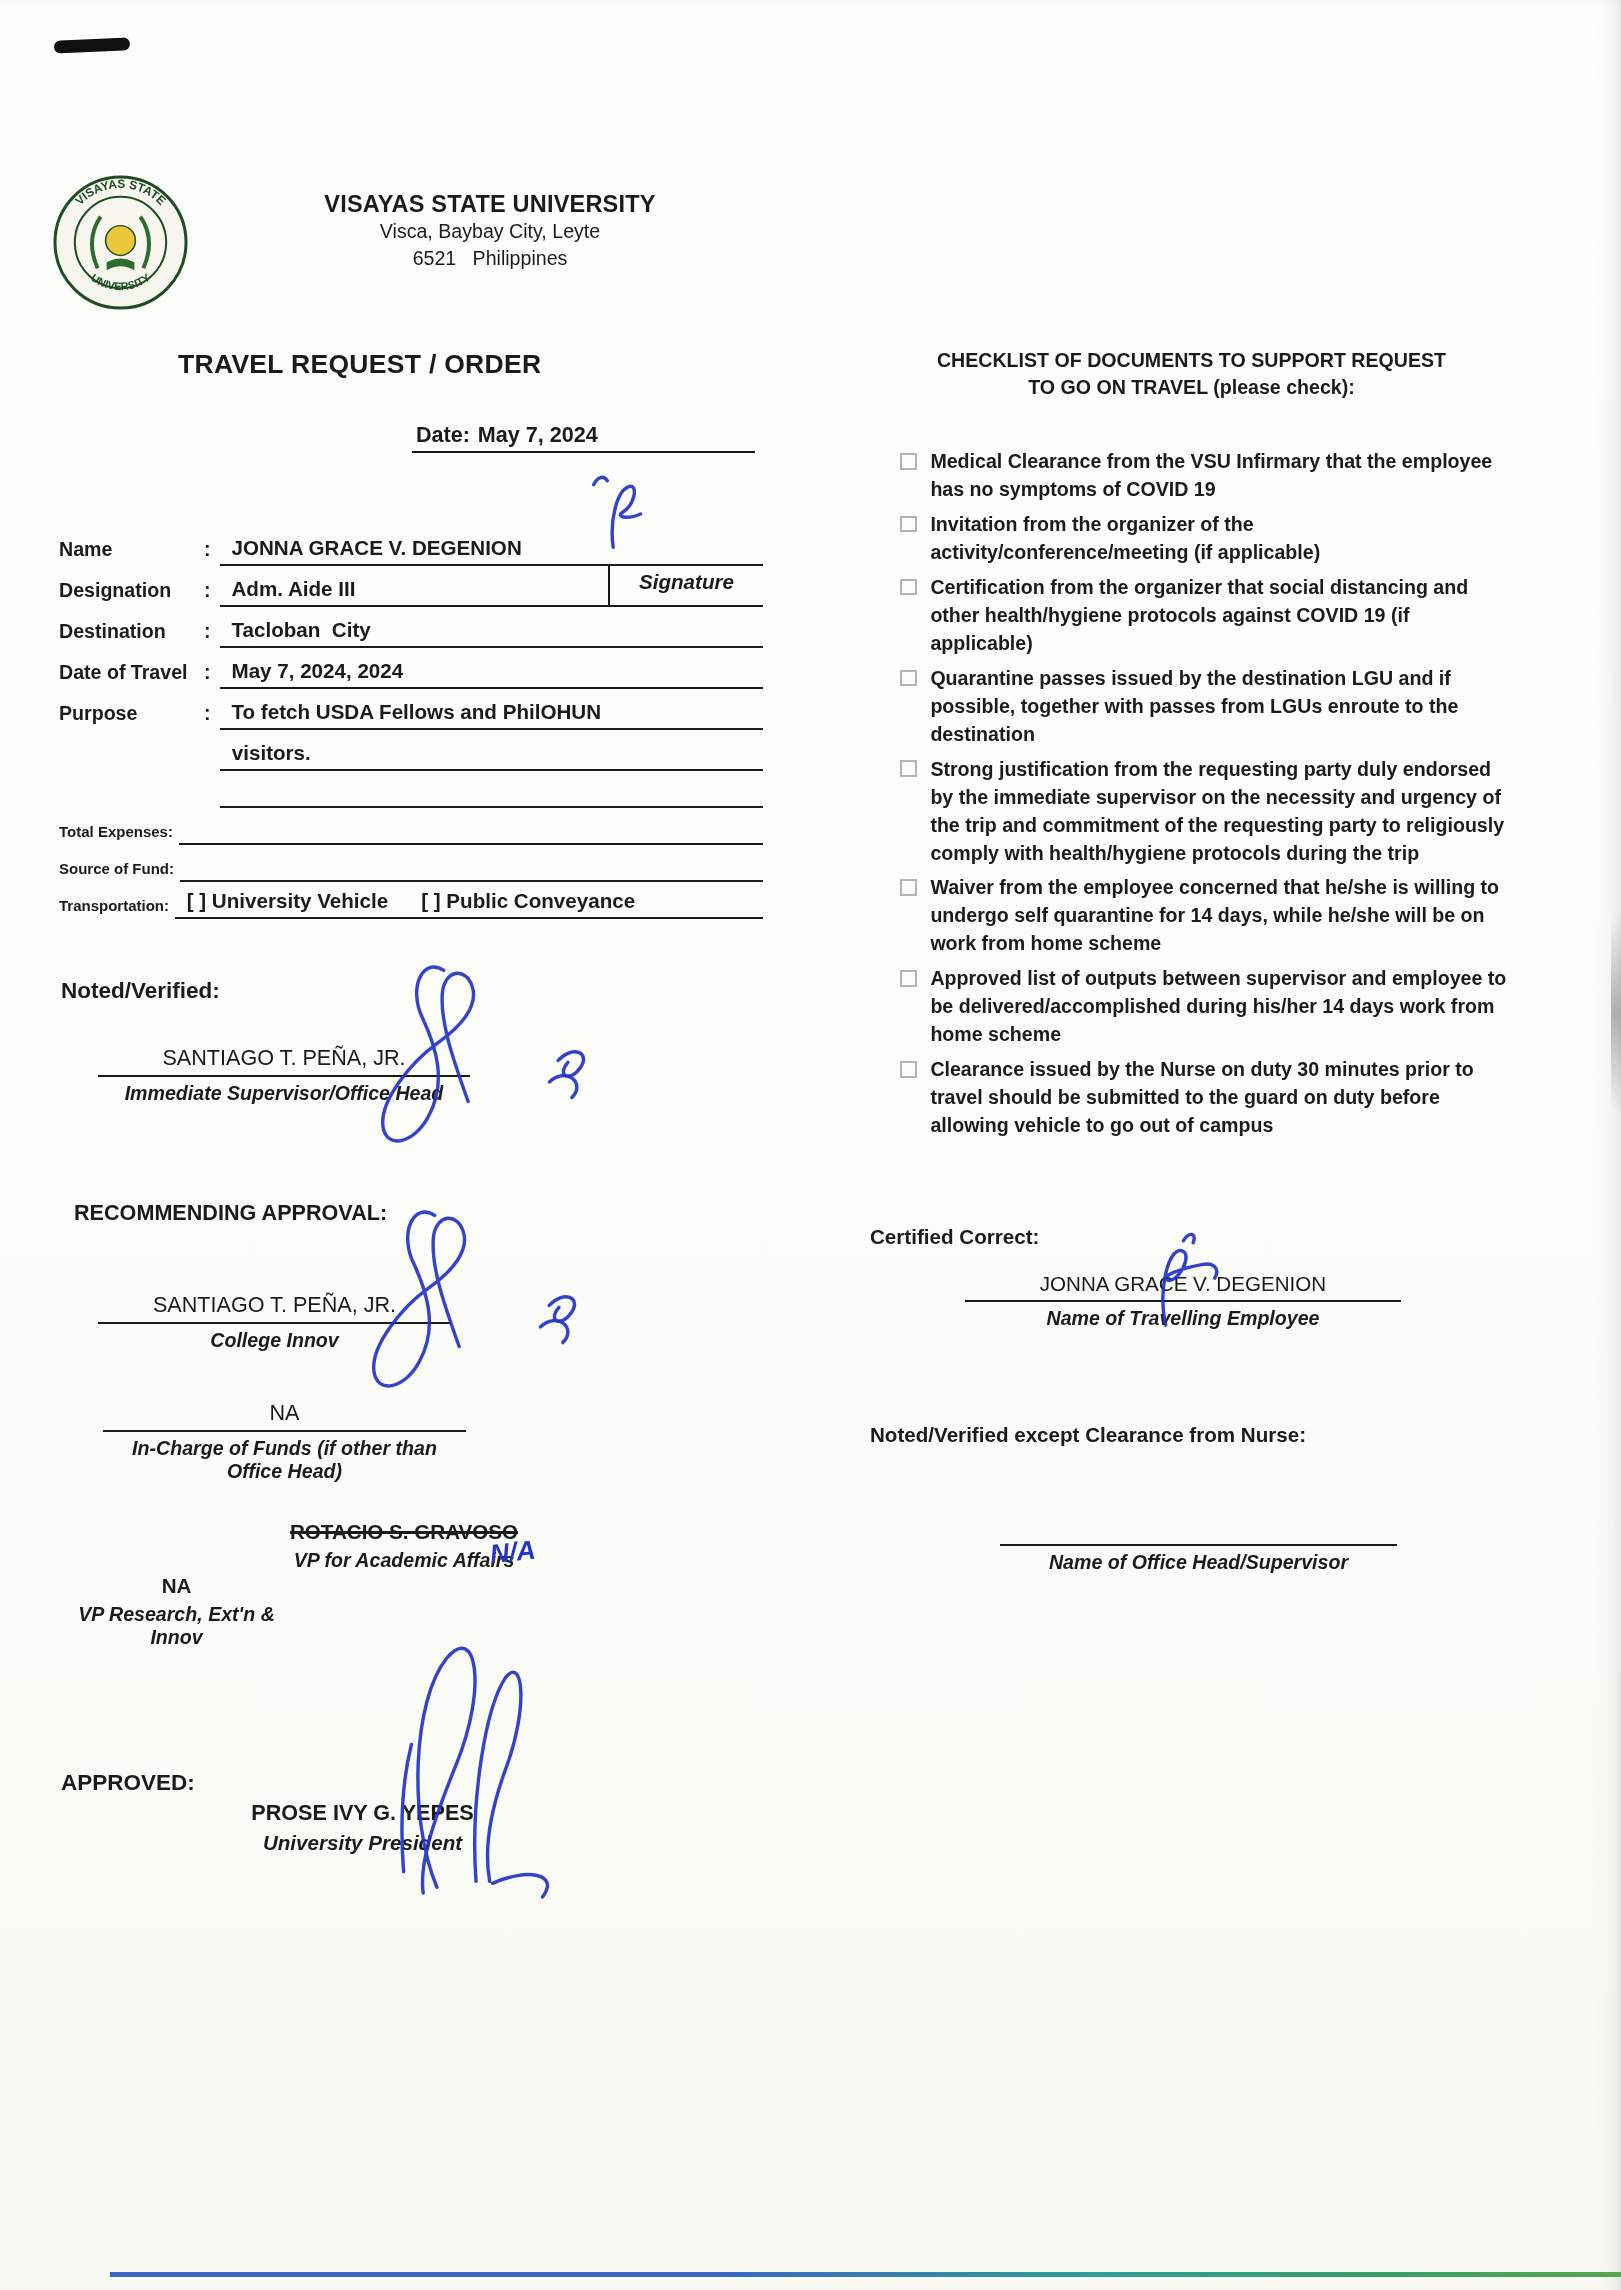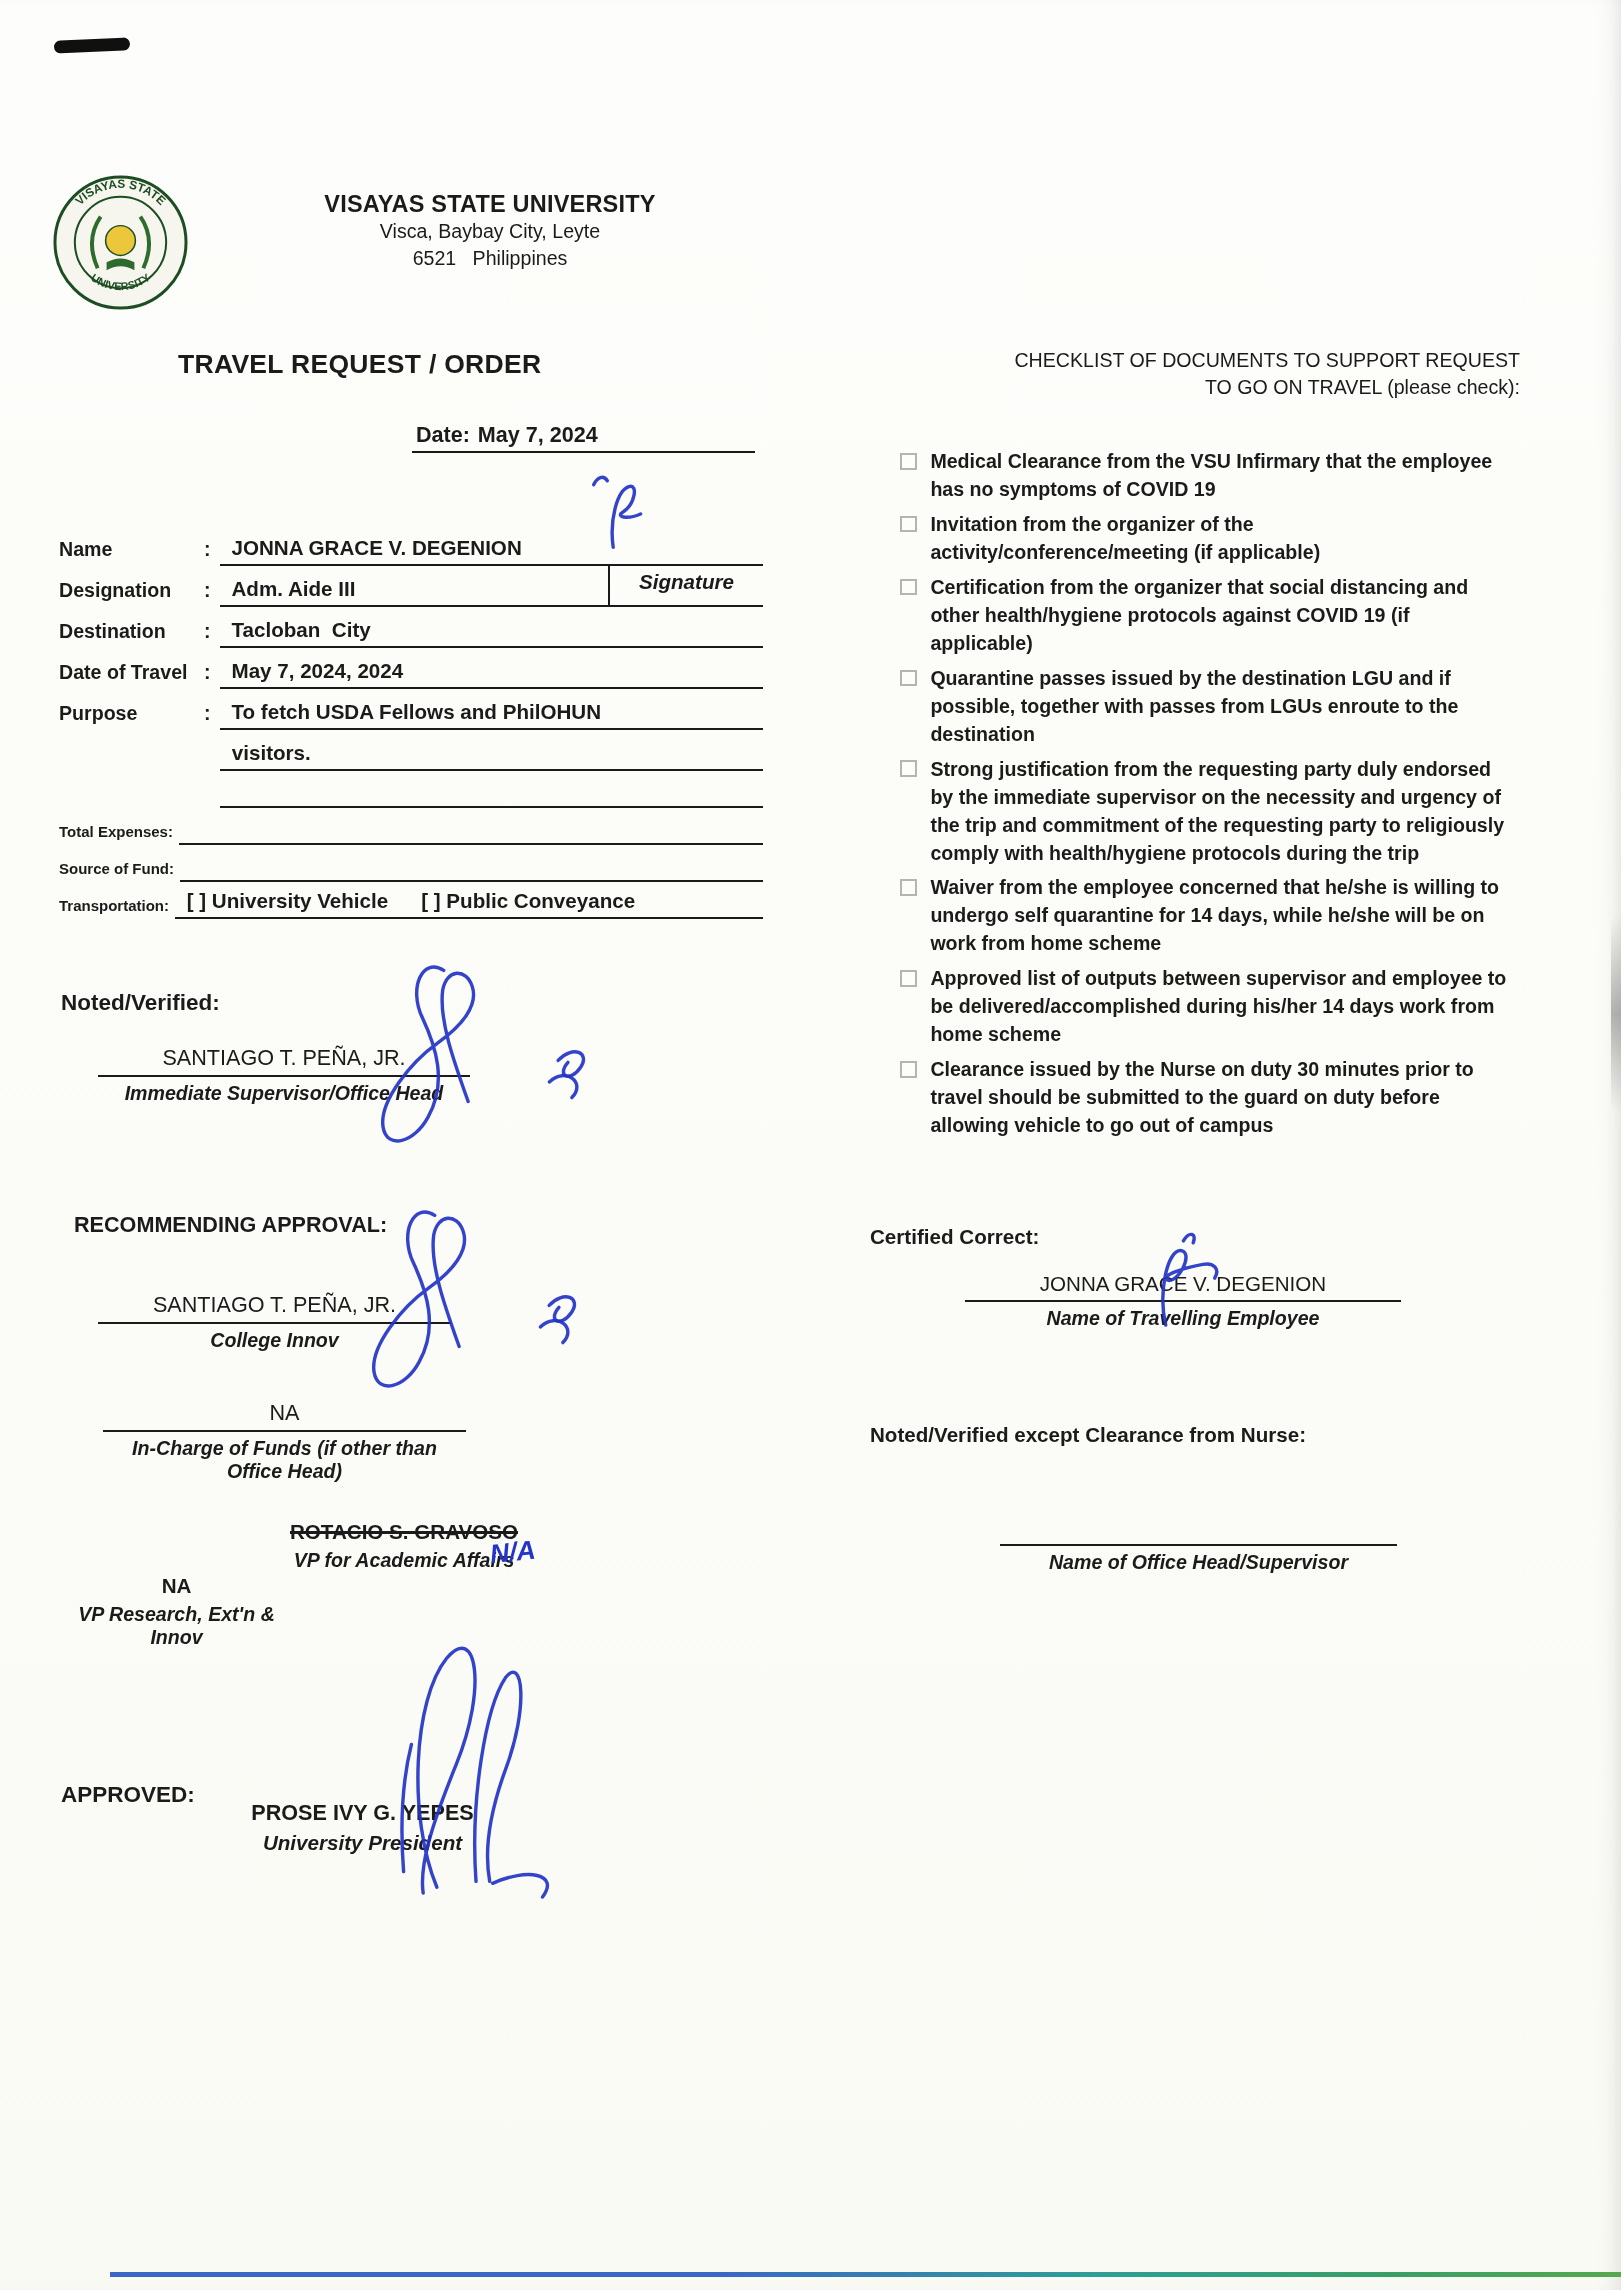--- a/index.html
+++ b/index.html
@@ -38,29 +38,29 @@
   .colon { width:15.7px; font-size:19.6px; font-weight:700; padding-bottom:4.9px; }
   .spacer { width:161px; }
   .lbl-wide { font-size:15px; font-weight:700; margin-right:5.9px; white-space:nowrap; padding-bottom:4.9px; }
   .val { flex:1; border-bottom:2.5px solid #1a1a1a; display:flex; align-items:flex-end;
          padding:0 3.9px 3.9px 11.8px; font-size:20.6px; font-weight:700; height:100%; }
   .val.split { padding:0; }
   .des-val { flex:1; display:flex; align-items:flex-end; padding:0 3.9px 3.9px 11.8px; border-right:2.5px solid #1a1a1a; height:100%; }
   .des-sig { width:153px; display:flex; align-items:flex-end; justify-content:center; padding-bottom:11px; font-style:italic; }
   .opt-gap { display:flex; gap:33px; }
 
-  .sec-head { font-size:22.5px; font-weight:700;margin-top:12px; }
+  .sec-head { font-size:22.5px; font-weight:700; }
   .sig-block { text-align:center; }
   .sig-line { border-bottom:2.5px solid #1b1b1b; padding-bottom:3.9px; font-weight:400; font-size:21.6px; min-height:29px; }
   .sig-title { margin-top:4.9px; font-style:italic; font-weight:700; font-size:19.6px; }
   .plain-name { font-weight:700; font-size:20.6px; }
   .strike { text-decoration:line-through; text-decoration-thickness:2.5px; }
 
   
-  .chk-title { left:863px; top:347px; width:657px; text-align:right; font-size:19.6px; font-weight:400; line-height:26.5px; }
+  .chk-title { left:863px; top:347px; width:657px; text-align:center; font-size:19.6px; font-weight:700; line-height:26.5px; }
   .chk-list { left:900px; top:447px; width:612px; }
   .chk-item { display:flex; gap:13.7px; margin-bottom:6.9px; }
   .chk-box { width:16.7px; height:16.7px; border:2px solid #b5b5ae; margin-top:5.9px; flex:none; background:rgba(255,255,255,.4); }
   .chk-text { font-size:19.6px; font-weight:700; line-height:28px; }
   .r-head { font-size:20.6px; font-weight:700; }
 
   
   .ink { color:#2334c6; }
   .ink-na { font-size:26.5px; font-weight:700; font-style:italic; transform:rotate(-6deg); }
   svg.sig { overflow:visible; }

